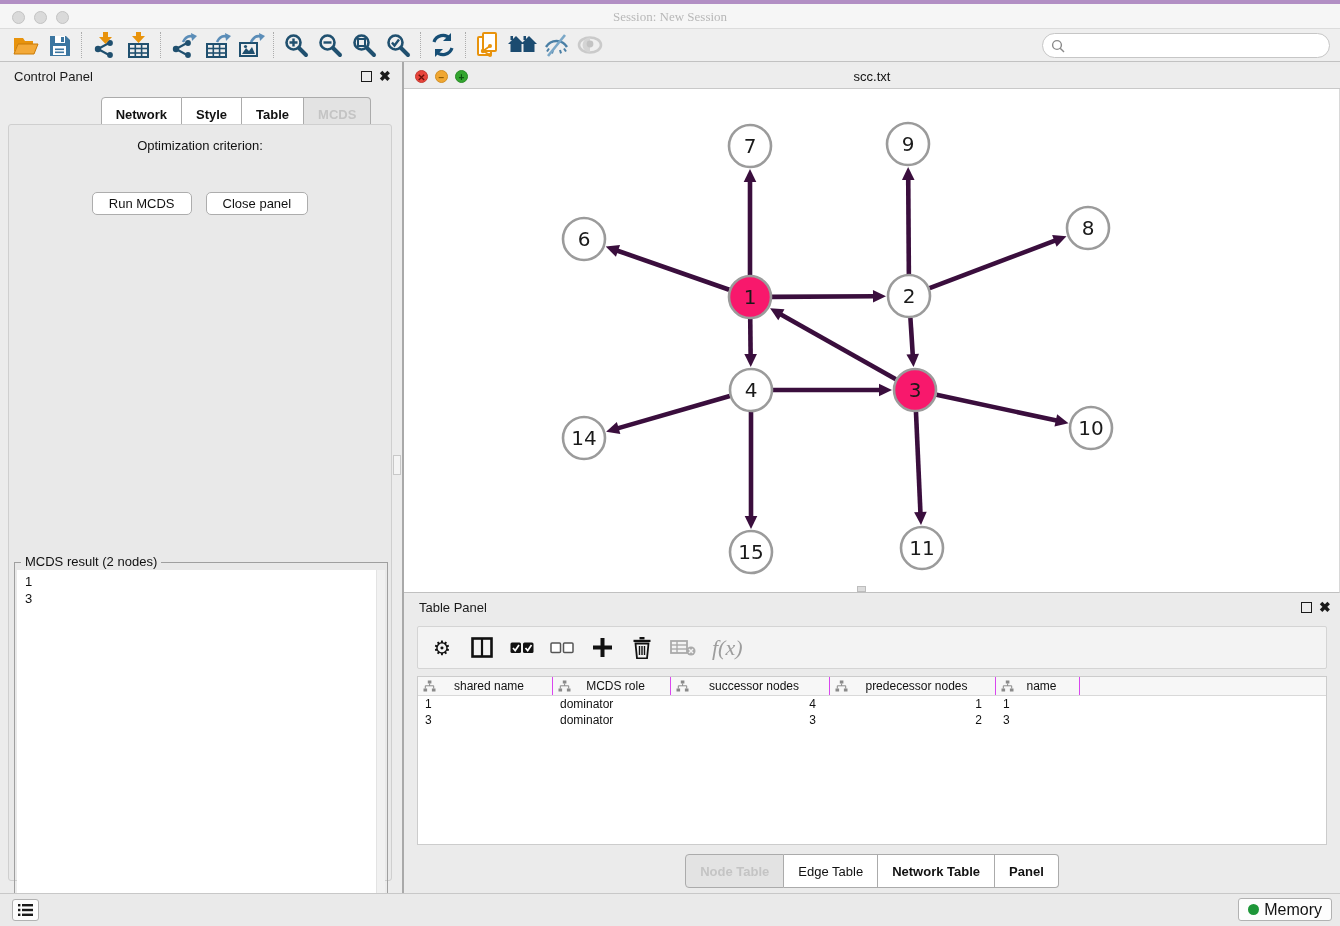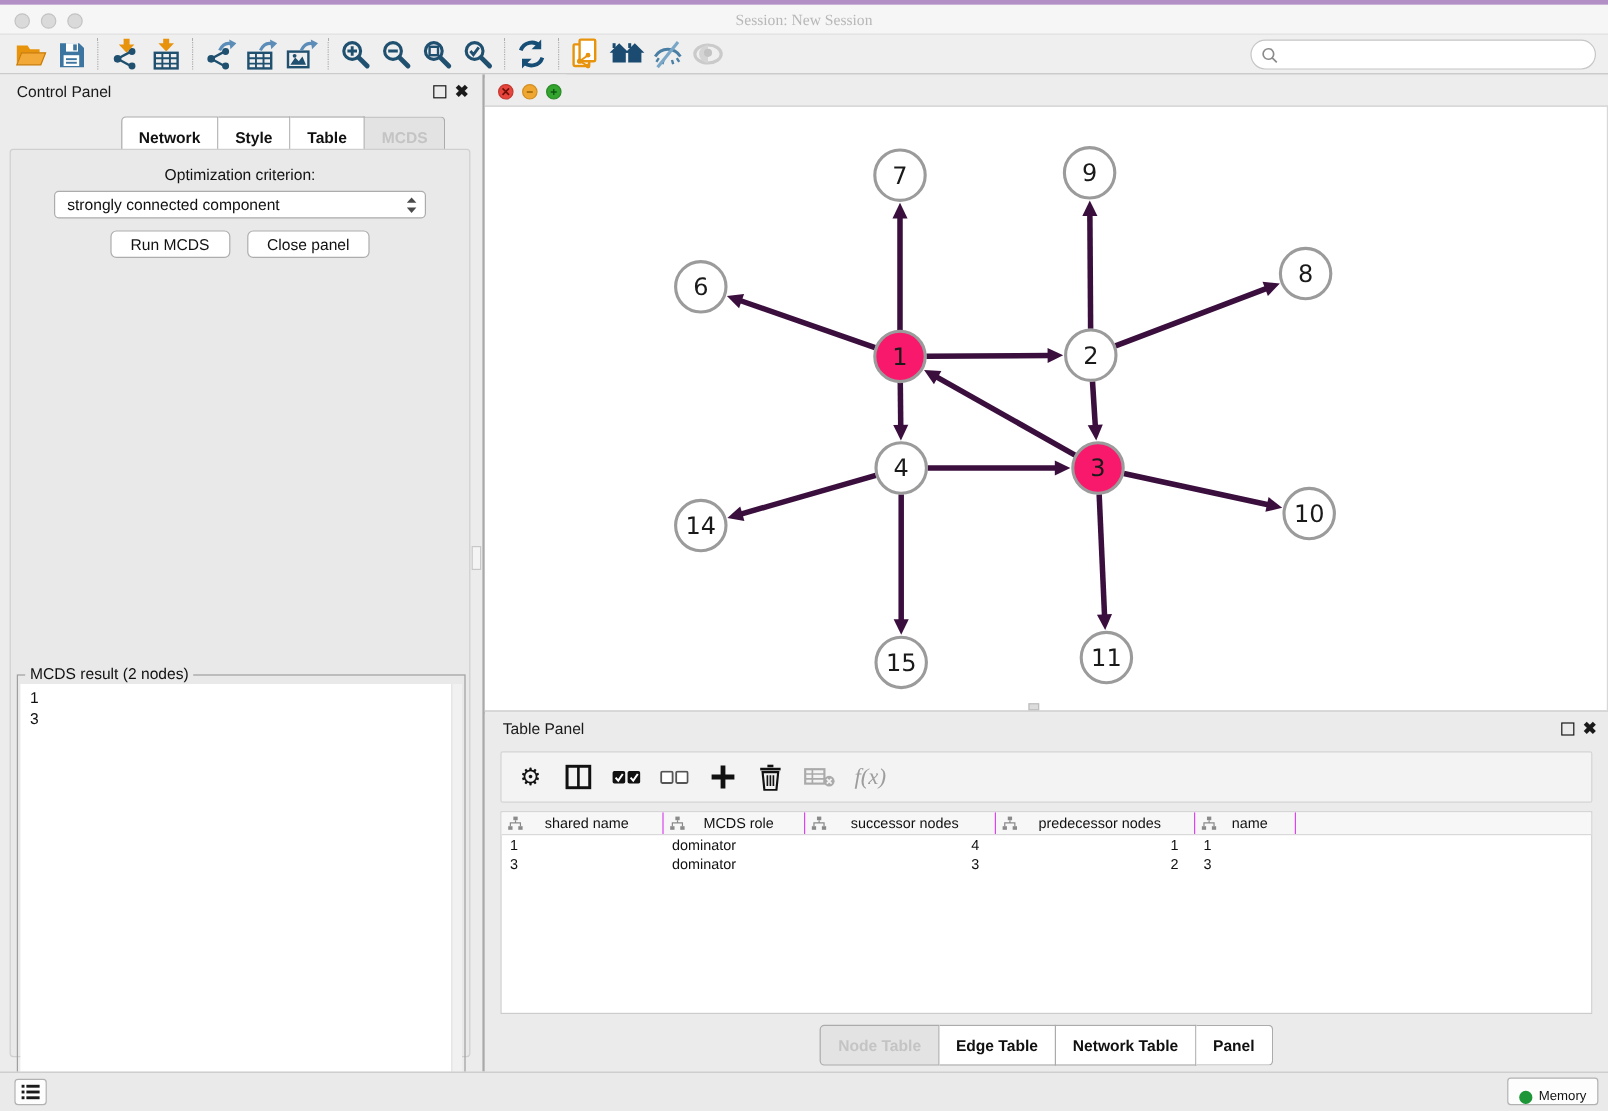--- a/index.html
+++ b/index.html
@@ -88,24 +88,24 @@
   .th .th-label{flex:1;text-align:center;padding-right:10px;}
   .trow{display:flex;height:16px;font-size:12px;color:#111;}
   .td{overflow:hidden;white-space:nowrap;line-height:16px;}
   .tp-tabs{position:absolute;left:0;bottom:5px;width:100%;display:flex;justify-content:center;}
   
   .statusbar{position:absolute;left:0;top:893px;width:1340px;height:33px;background:#eaeaea;
              border-top:1px solid #c8c8c8;}
   .list-btn{position:absolute;left:12px;top:5px;width:27px;height:22px;background:#fdfdfd;
             border:1px solid #b2b2b2;border-radius:3px;display:flex;align-items:center;justify-content:center;}
   .mem-btn{position:absolute;right:8px;top:4px;height:23px;background:#fdfdfd;border:1px solid #b2b2b2;
-           border-radius:3px;display:flex;align-items:flex-end;gap:5px;padding:0 9px;font-size:11px;color:#111;}
+           border-radius:3px;display:flex;align-items:center;gap:5px;padding:0 9px;font-size:16px;color:#111;}
   .mem-dot{width:11px;height:11px;border-radius:50%;background:#1d9638;}
   .dim{opacity:0.45;}
-  .fx-ico{font-family:"Liberation Serif",serif;font-style:italic;font-size:19px;color:#9d9d9d;}
+  .fx-ico{font-family:"Liberation Serif",serif;font-style:italic;font-size:22px;color:#9d9d9d;}
   .gear-ico{font-size:20px;color:#111;line-height:20px;}
 </style>
 </head>
 <body>
 
 <div class="app">
 
   <div class="top-strip"></div>
 
   <div class="titlebar">
@@ -310,27 +310,20 @@
       <div class="close-ico" style="left:379px;">✖</div>
     </div>
     <div class="cp-tabs" id="cp-tabs">
         <div class="seg-tab">Network</div>
         <div class="seg-tab">Style</div>
         <div class="seg-tab">Table</div>
         <div class="seg-tab active">MCDS</div>
       </div>
     <div class="cp-body">
       <div class="opt-label">Optimization criterion:</div>
-      <div class="dropdown">
-        <span>strongly connected component</span>
-        <svg class="dd-arrows" width="12" height="16" viewBox="0 0 12 16">
-          <path d="M2 6l4-4.5L10 6z" fill="#4a4a4a"></path>
-          <path d="M2 10l4 4.5L10 10z" fill="#4a4a4a"></path>
-        </svg>
-      </div>
       <div class="cp-buttons">
         <button class="btn">Run MCDS</button>
         <button class="btn">Close panel</button>
       </div>
       <div class="result-group">
         <span class="result-legend">MCDS result (2 nodes)</span>
         <div class="result-text" id="result-text">1
 3</div>
         <div class="result-scroll"></div>
       </div>
@@ -338,20 +331,21 @@
   </div>
   <div class="v-split"></div>
   <div class="v-handle"></div>
 
   <div class="net-titlebar">
     <div class="net-traffic">
       <div class="ndot red">✕</div>
       <div class="ndot yellow">−</div>
       <div class="ndot green">+</div>
     </div>
+    <div class="net-title">scc.txt</div>
   </div>
   <div class="net-canvas">
     <svg id="graph-svg" width="936" height="504" viewBox="0 0 936 504">
         <line x1="346" y1="186" x2="346" y2="91" stroke="#3a0e3d" stroke-width="4.6"></line>
         <polygon points="346,80 352.3,93 339.7,93" fill="#3a0e3d"></polygon>
         <line x1="325.23121807335133" y1="200.7434376400866" x2="212.0972084320934" y2="161.2146872835025" stroke="#3a0e3d" stroke-width="4.6"></line>
         <polygon points="201.71281746876906,157.5864061035458 216.06329510121847,155.92695085540888 211.90726393144988,167.82179868612585" fill="#3a0e3d"></polygon>
         <line x1="367.9995649035371" y1="207.86163795658152" x2="471.0006724218063" y2="207.21383224891946" stroke="#3a0e3d" stroke-width="4.6"></line>
         <polygon points="482.0004548735749,207.14465122721023 469.0403338339182,213.52628602069768 468.96109011814224,200.92653521230824" fill="#3a0e3d"></polygon>
         <line x1="346.236545465451" y1="229.99872828694365" x2="346.6344297352121" y2="267.00196537472345" stroke="#3a0e3d" stroke-width="4.6"></line>
@@ -531,21 +525,21 @@
         <div class="trow">
           <div class="td" style="width: 135px; text-align: left; padding: 0px 0px 0px 7px;">3</div>
           <div class="td" style="width: 118px; text-align: left; padding: 0px 0px 0px 7px;">dominator</div>
           <div class="td" style="width: 159px; text-align: right; padding: 0px 14px 0px 0px;">3</div>
           <div class="td" style="width: 166px; text-align: right; padding: 0px 14px 0px 0px;">2</div>
           <div class="td" style="width: 84px; text-align: left; padding: 0px 0px 0px 7px;">3</div>
         </div>
       </div>
     <div class="tp-tabs" id="tp-tabs">
         <div class="seg-tab active" style="font-weight: bold;">Node Table</div>
-        <div class="seg-tab" style="font-weight: bold;">Edge Table</div>
+        <div class="seg-tab" style="font-weight: normal;">Edge Table</div>
         <div class="seg-tab" style="font-weight: bold;">Network Table</div>
         <div class="seg-tab" style="font-weight: bold;">Panel</div>
       </div>
   </div>
 
   <div class="statusbar">
     <div class="list-btn">
       <svg width="17" height="14" viewBox="0 0 17 14">
         <g fill="#1a1a1a">
           <rect x="1" y="1" width="2.4" height="2.4"></rect>

